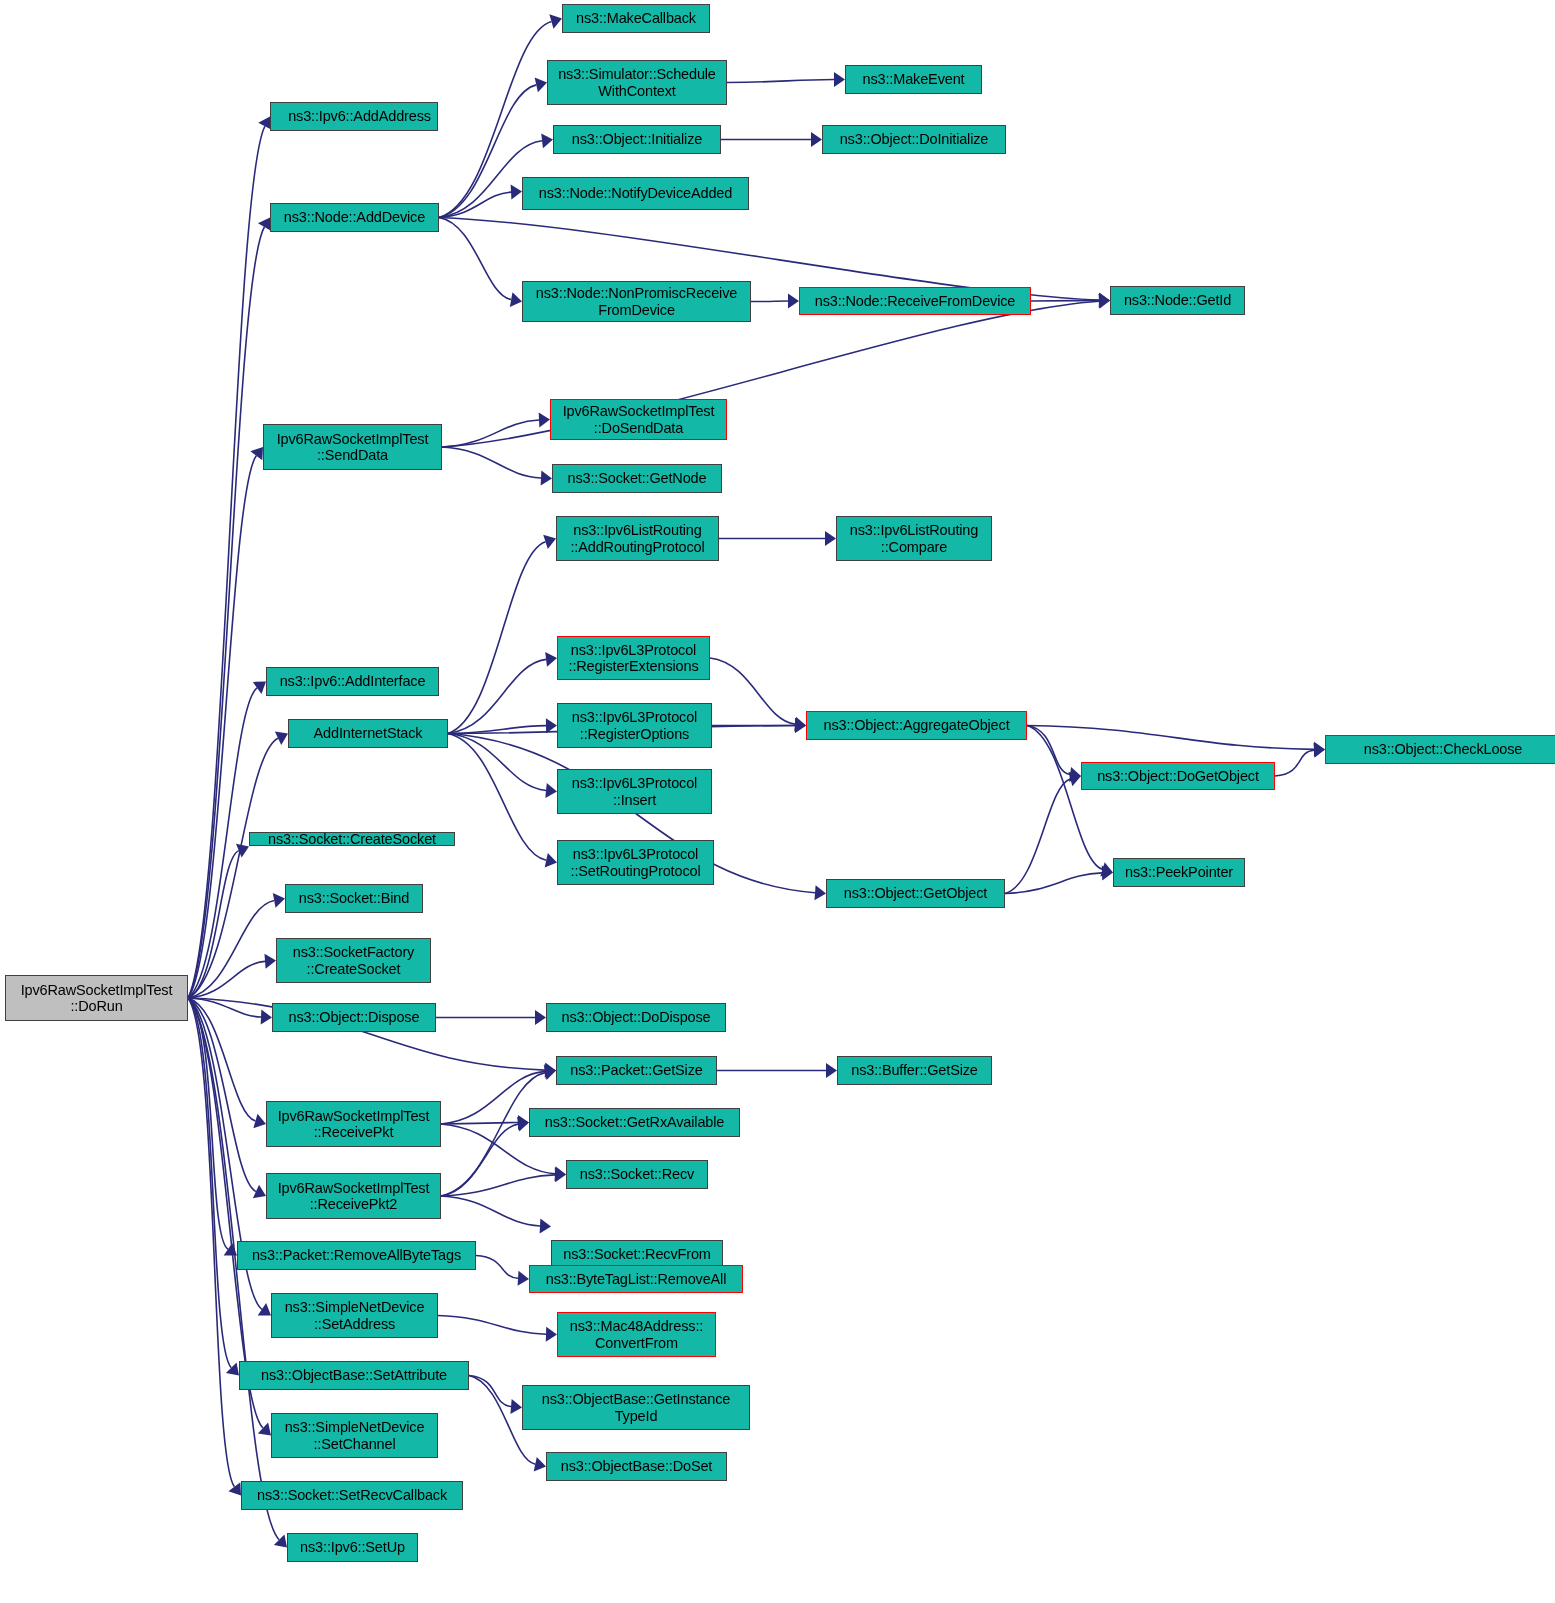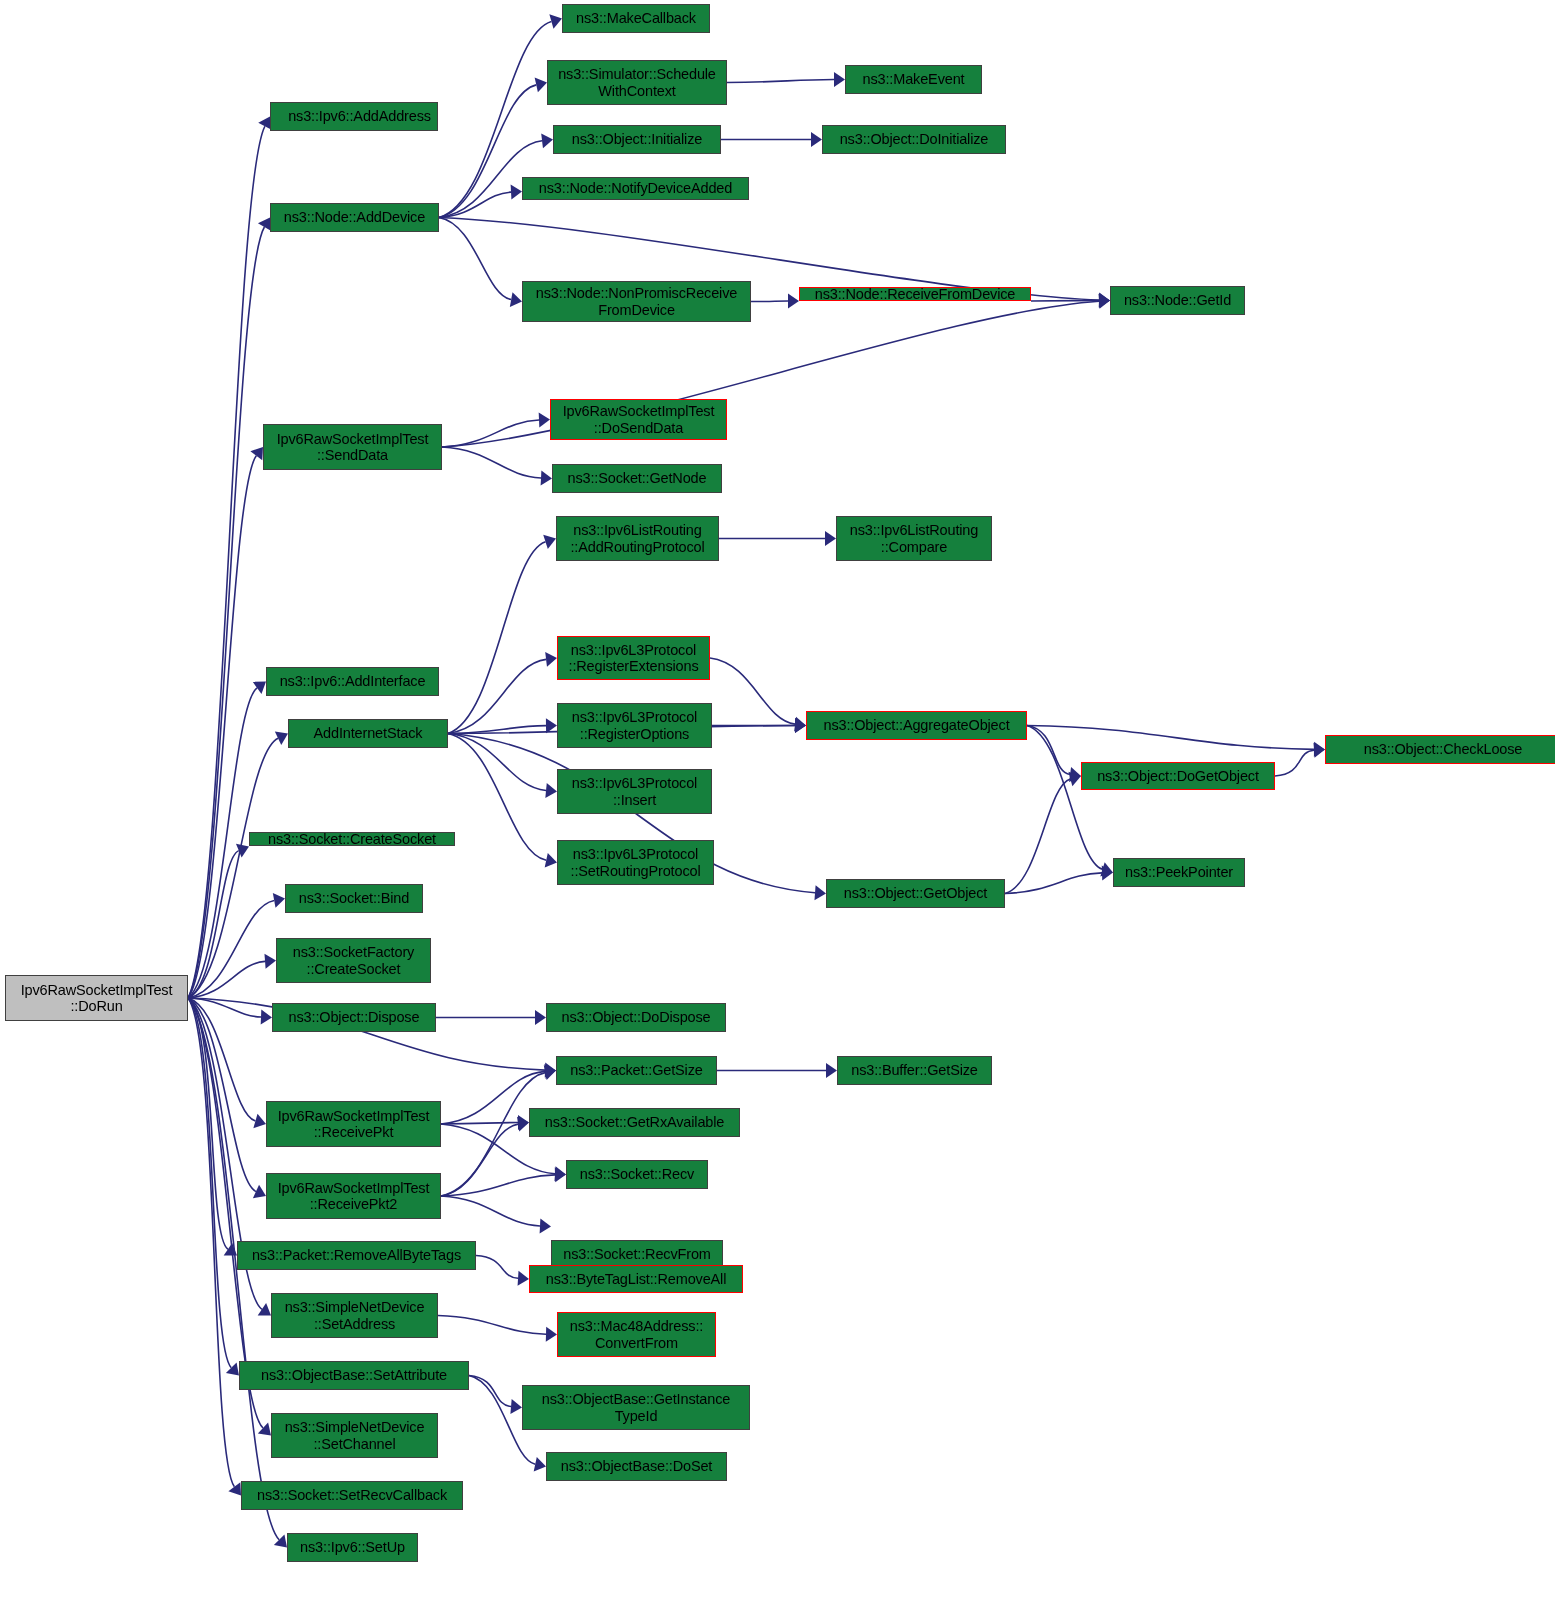--- a/index.html
+++ b/index.html
@@ -28,21 +28,21 @@
     stroke-width: 1.6;
   }
   .arrow-head {
     fill: #2a2a7a;
     stroke: none;
   }
   .gnode {
     position: absolute;
     box-sizing: border-box;
     border: 1px solid #404040;
-    background: #15803d;
+    background: #14b8a6;
     color: #000000;
     display: flex;
     align-items: center;
     justify-content: center;
     text-align: center;
     font-size: 14.5px;
     line-height: 16.5px;
     white-space: pre-line;
     letter-spacing: -0.15px;
     padding: 0 4px;
@@ -184,25 +184,25 @@
       </g>
   </svg>
   <div id="node-layer">
       <div class="gnode" style="left: 562px; top: 4px; width: 148px; height: 29px;">ns3::MakeCallback</div>
       <div class="gnode" style="left: 547px; top: 60px; width: 180px; height: 45px;">ns3::Simulator::Schedule
 WithContext</div>
       <div class="gnode" style="left: 845px; top: 65px; width: 137px; height: 29px;">ns3::MakeEvent</div>
       <div class="gnode" style="left: 270px; top: 102px; width: 168px; height: 29px; padding-left: 15px;">ns3::Ipv6::AddAddress</div>
       <div class="gnode" style="left: 553px; top: 125px; width: 168px; height: 29px;">ns3::Object::Initialize</div>
       <div class="gnode" style="left: 822px; top: 125px; width: 184px; height: 29px;">ns3::Object::DoInitialize</div>
-      <div class="gnode" style="left: 522px; top: 177px; width: 227px; height: 23px;">ns3::Node::NotifyDeviceAdded</div>
+      <div class="gnode" style="left: 522px; top: 177px; width: 227px; height: 33px;">ns3::Node::NotifyDeviceAdded</div>
       <div class="gnode" style="left: 270px; top: 203px; width: 169px; height: 29px;">ns3::Node::AddDevice</div>
       <div class="gnode" style="left: 522px; top: 281px; width: 229px; height: 41px;">ns3::Node::NonPromiscReceive
 FromDevice</div>
-      <div class="gnode red" style="left: 799px; top: 287px; width: 232px; height: 14px;">ns3::Node::ReceiveFromDevice</div>
+      <div class="gnode red" style="left: 799px; top: 287px; width: 232px; height: 28px;">ns3::Node::ReceiveFromDevice</div>
       <div class="gnode" style="left: 1110px; top: 286px; width: 135px; height: 29px;">ns3::Node::GetId</div>
       <div class="gnode red" style="left: 550px; top: 399px; width: 177px; height: 41px;">Ipv6RawSocketImplTest
 ::DoSendData</div>
       <div class="gnode" style="left: 263px; top: 424px; width: 179px; height: 46px;">Ipv6RawSocketImplTest
 ::SendData</div>
       <div class="gnode" style="left: 552px; top: 464px; width: 170px; height: 29px;">ns3::Socket::GetNode</div>
       <div class="gnode" style="left: 556px; top: 516px; width: 163px; height: 45px;">ns3::Ipv6ListRouting
 ::AddRoutingProtocol</div>
       <div class="gnode" style="left: 836px; top: 516px; width: 156px; height: 45px;">ns3::Ipv6ListRouting
 ::Compare</div>

